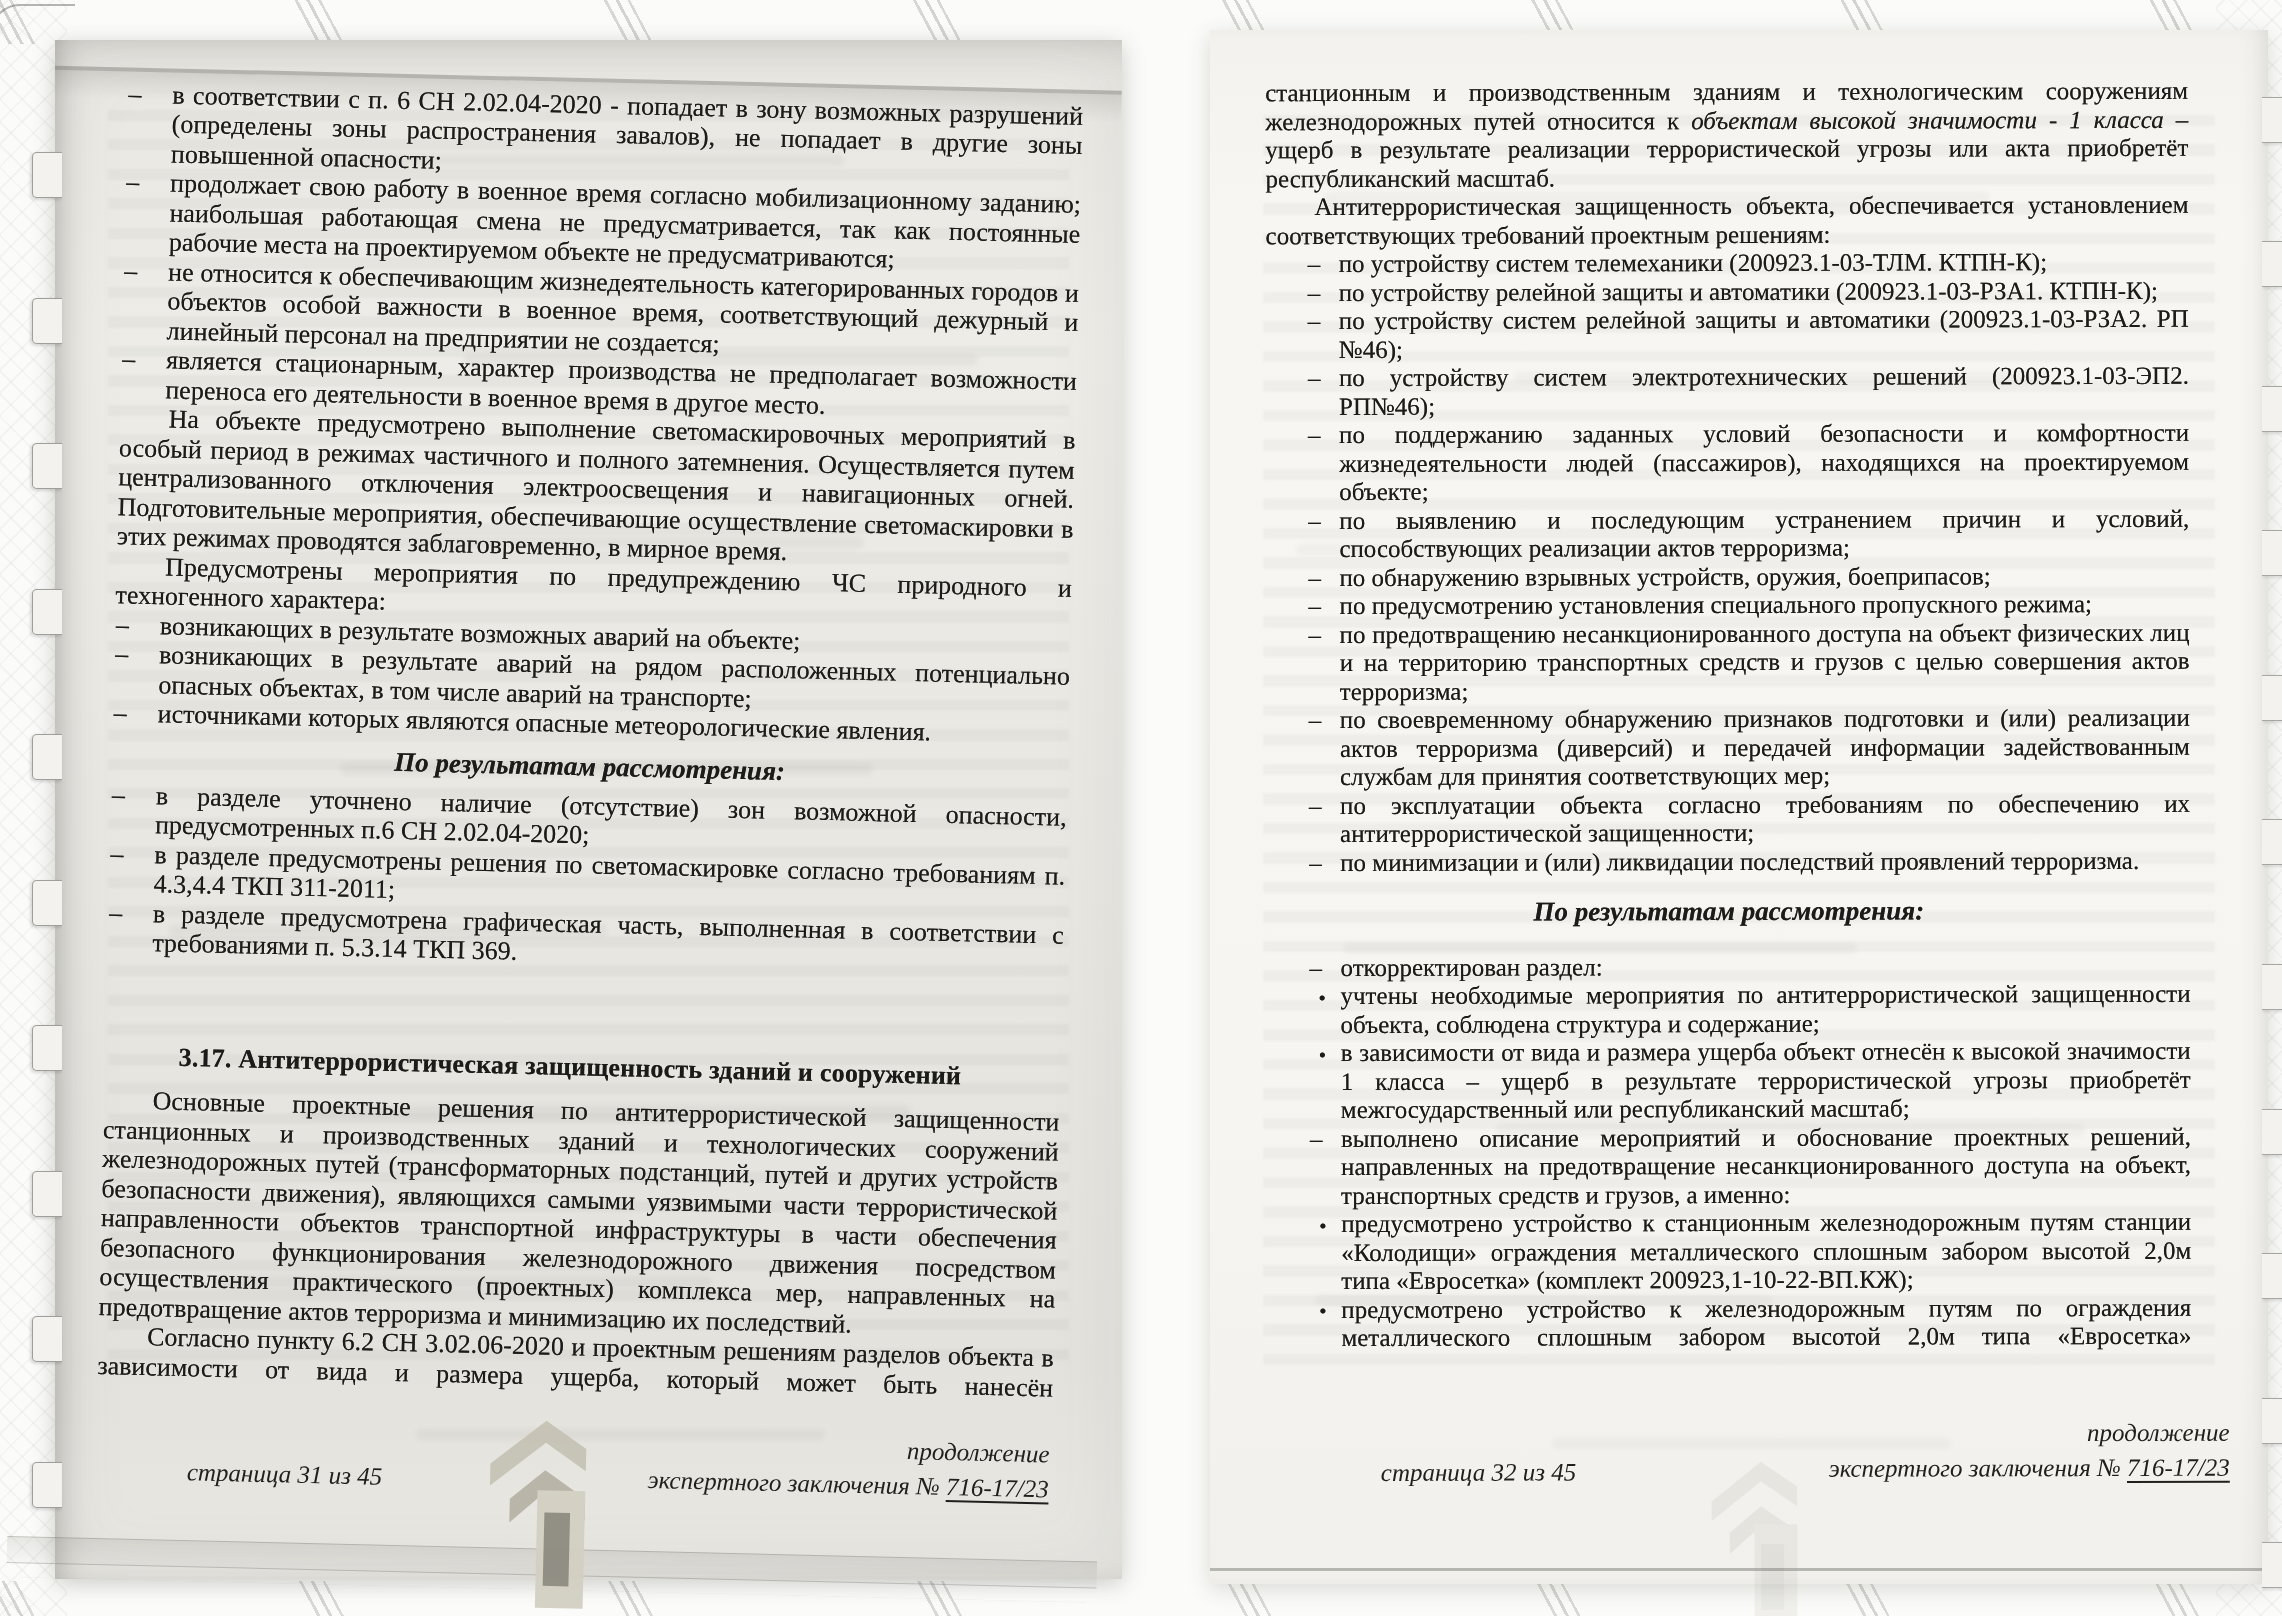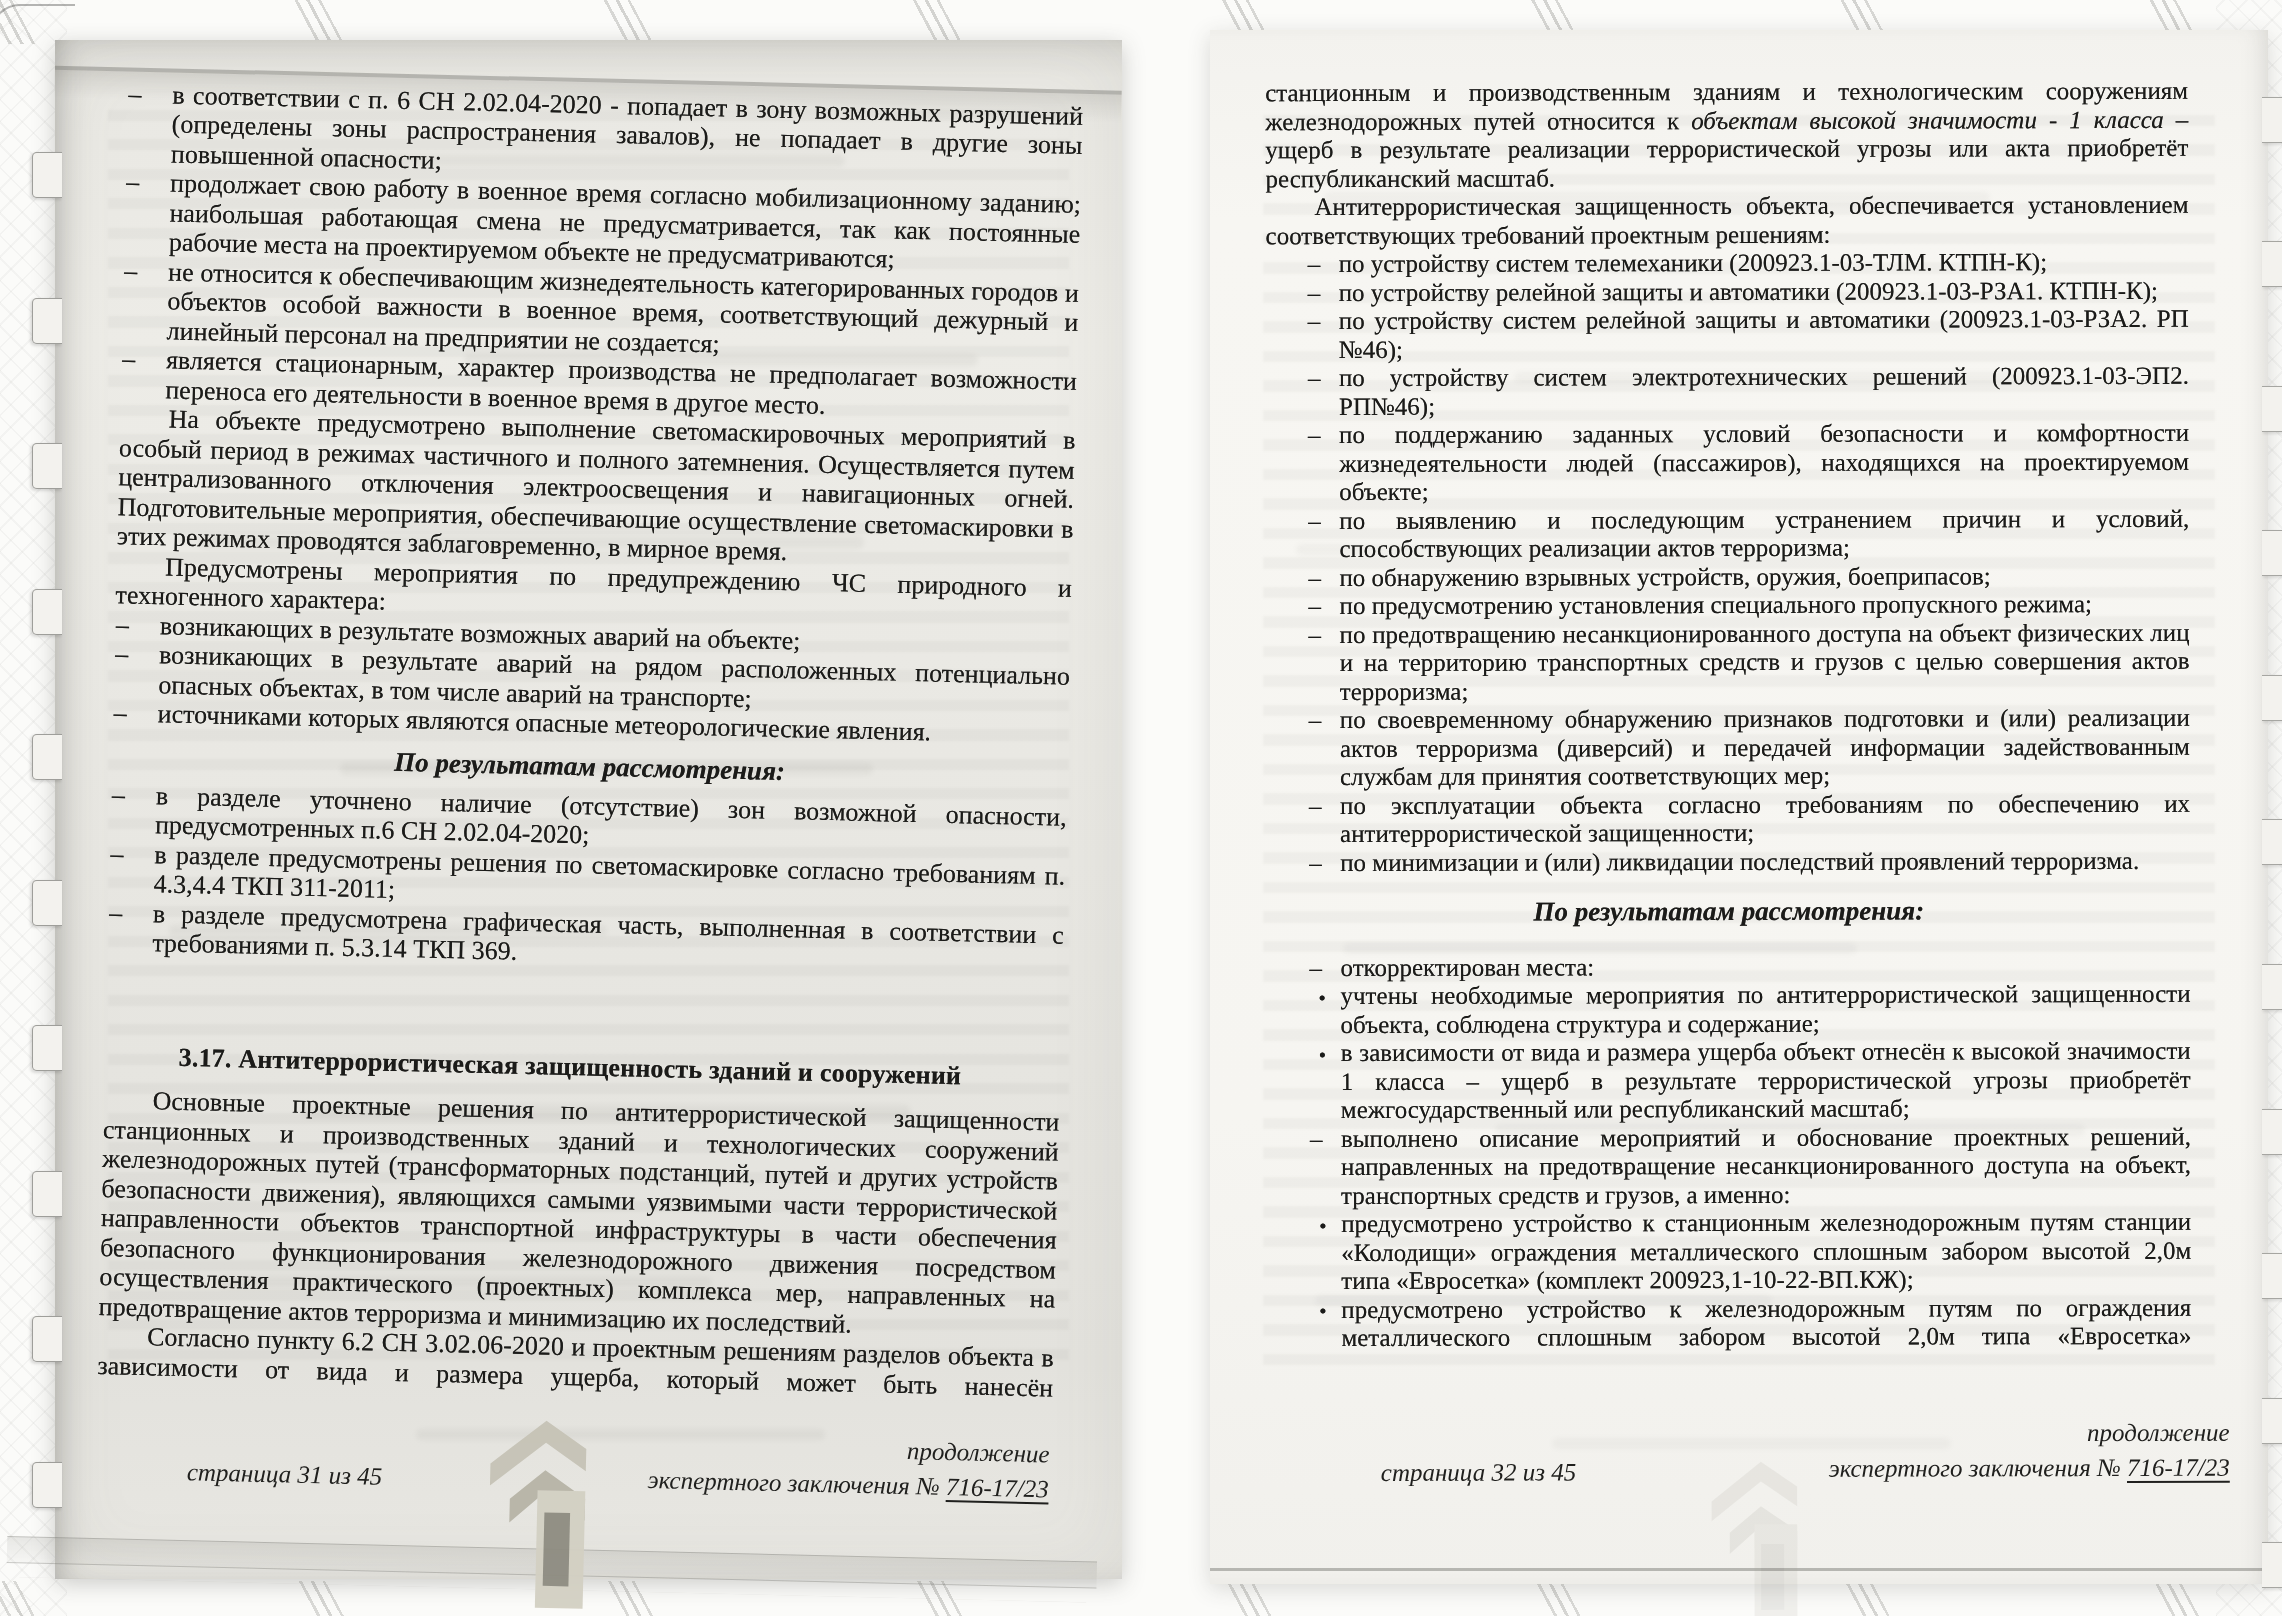--- a/index.html
+++ b/index.html
@@ -168,21 +168,21 @@
         <div class="li dash"><span class="marker">–</span><span>по устройству систем электротехнических решений (200923.1-03-ЭП2. РП№46);</span></div>
         <div class="li dash"><span class="marker">–</span><span>по поддержанию заданных условий безопасности и комфортности жизнедеятельности людей (пассажиров), находящихся на проектируемом объекте;</span></div>
         <div class="li dash"><span class="marker">–</span><span>по выявлению и последующим устранением причин и условий, способствующих реализации актов терроризма;</span></div>
         <div class="li dash"><span class="marker">–</span><span>по обнаружению взрывных устройств, оружия, боеприпасов;</span></div>
         <div class="li dash"><span class="marker">–</span><span>по предусмотрению установления специального пропускного режима;</span></div>
         <div class="li dash"><span class="marker">–</span><span>по предотвращению несанкционированного доступа на объект физических лиц и на территорию транспортных средств и грузов с целью совершения актов терроризма;</span></div>
         <div class="li dash"><span class="marker">–</span><span>по своевременному обнаружению признаков подготовки и (или) реализации актов терроризма (диверсий) и передачей информации задействованным службам для принятия соответствующих мер;</span></div>
         <div class="li dash"><span class="marker">–</span><span>по эксплуатации объекта согласно требованиям по обеспечению их антитеррористической защищенности;</span></div>
         <div class="li dash"><span class="marker">–</span><span>по минимизации и (или) ликвидации последствий проявлений терроризма.</span></div>
         <div class="h-center"><span>По результатам рассмотрения:</span></div>
-        <div class="li dash"><span class="marker">–</span><span>откорректирован места:</span></div>
+        <div class="li dash"><span class="marker">–</span><span>откорректирован раздел:</span></div>
         <div class="li bullet"><span class="marker">•</span><span>учтены необходимые мероприятия по антитеррористической защищенности объекта, соблюдена структура и содержание;</span></div>
         <div class="li bullet"><span class="marker">•</span><span>в зависимости от вида и размера ущерба объект отнесён к высокой значимости 1 класса – ущерб в результате террористической угрозы приобретёт межгосударственный или республиканский масштаб;</span></div>
         <div class="li dash"><span class="marker">–</span><span>выполнено описание мероприятий и обоснование проектных решений, направленных на предотвращение несанкционированного доступа на объект, транспортных средств и грузов, а именно:</span></div>
         <div class="li bullet"><span class="marker">•</span><span>предусмотрено устройство к станционным железнодорожным путям станции «Колодищи» ограждения металлического сплошным забором высотой 2,0м типа «Евросетка» (комплект 200923,1-10-22-ВП.КЖ);</span></div>
         <div class="li bullet jl"><span class="marker">•</span><span>предусмотрено устройство к железнодорожным путям по ограждения металлического сплошным забором высотой 2,0м типа «Евросетка»</span></div>
       </div>
     <div class="logo">
       <svg viewBox="0 0 60 110" width="100%" height="100%">
         <path d="M4 30 L34 6 L56 21 L56 33 L34 18 L4 42 Z" fill="#9a978c"></path>
         <path d="M15 49 L34 33 L56 48 L56 60 L34 45 L15 62 Z" fill="#8d8a7f"></path>

